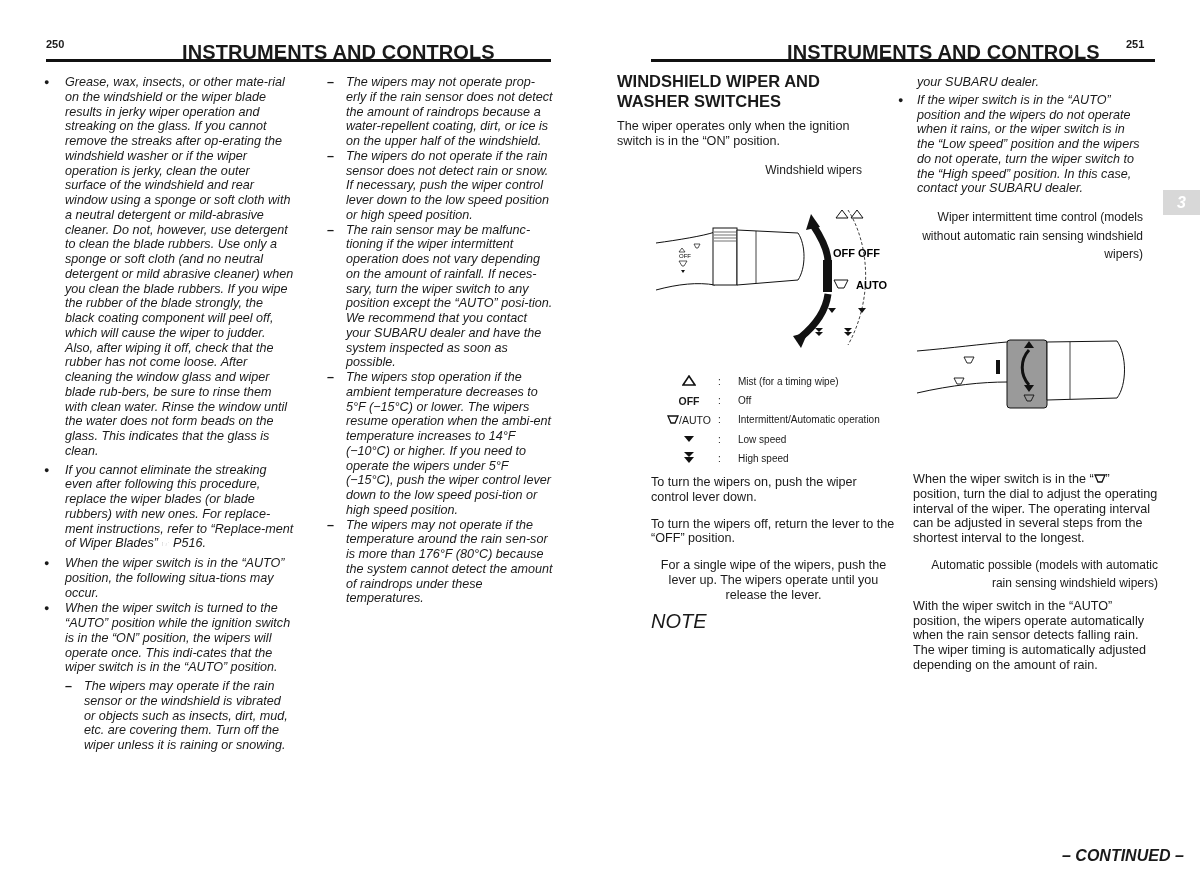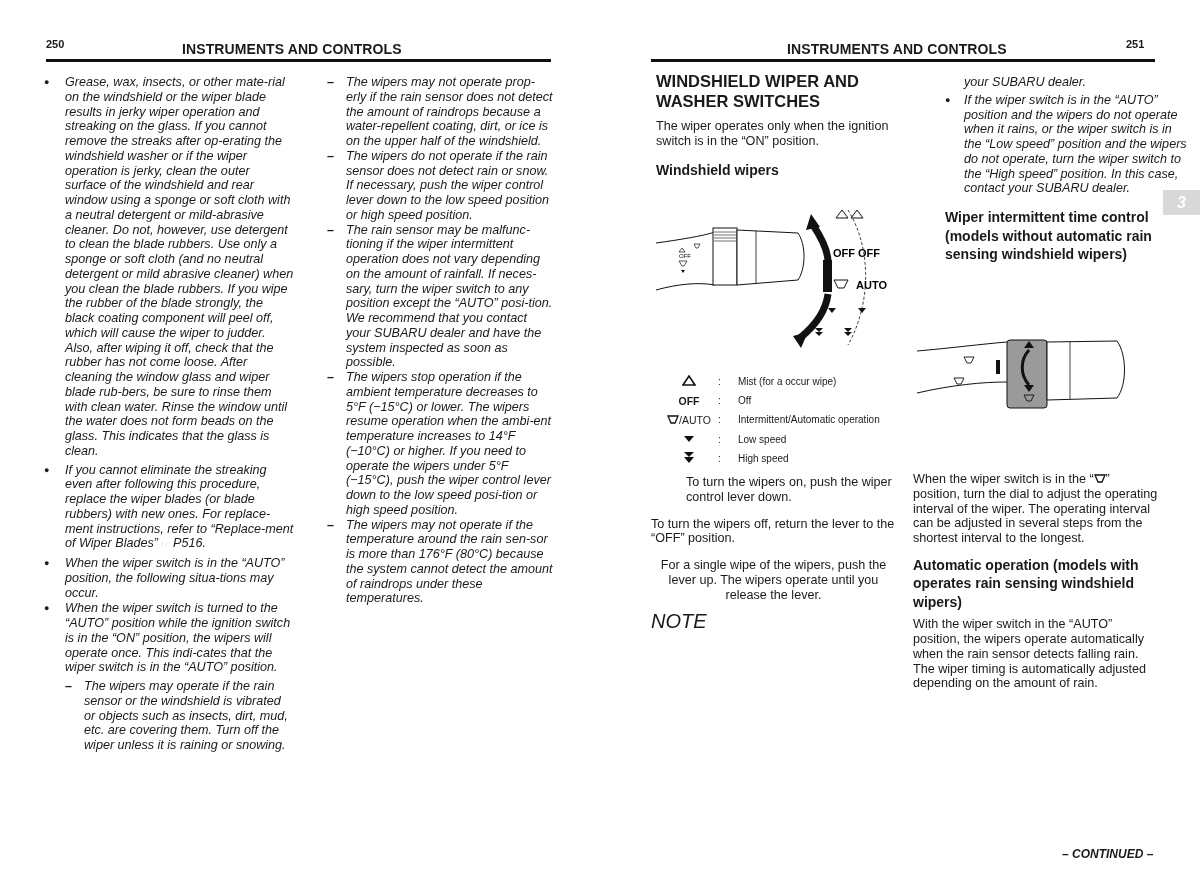--- a/index.html
+++ b/index.html
@@ -1,44 +1,44 @@
 <!DOCTYPE html>
 <html><head>
 <meta charset="utf-8">
 <style>
   * { box-sizing: border-box; margin: 0; padding: 0; }
   html, body { width: 1200px; height: 896px; background: #ffffff; overflow: hidden; }
   body { font-family: "Liberation Sans", sans-serif; color: #1a1a1a; position: relative; }
 
   .page-num { position: absolute; top: 38px; font-weight: bold; font-size: 11px; }
-  .running-head { position: absolute; top: 41px; font-weight: bold; font-size: 14px; letter-spacing: 0.1px; }
+  .running-head { position: absolute; top: 41px; font-weight: bold; font-size: 20px; letter-spacing: 0.1px; }
   .head-rule { position: absolute; top: 59px; height: 3px; background: #111; }
 
   .col { position: absolute; font-size: 12.6px; line-height: 14.75px; }
   .it { font-style: italic; }
 
   .bul { position: relative; padding-left: 21px; margin-bottom: 4px; }
   .bul::before { content: "\25CF"; position: absolute; left: 0; top: 0; font-size: 9px; font-style: normal; }
   .dash { position: relative; padding-left: 19px; }
   .dash::before { content: "\2013"; position: absolute; left: 0; top: 0; font-style: normal; font-weight: bold; }
 
   .h1 { font-weight: bold; font-size: 16.5px; line-height: 20px; margin-bottom: 8px; }
-  .h2 { font-weight: bold; font-size: 14px; line-height: 18.5px; margin-bottom: 6px; }
+  .h2 { font-weight: normal; font-size: 12px; line-height: 18.5px; margin-bottom: 6px; text-align: right; }
   p.body { margin-bottom: 12px; }
   .note-head { font-style: italic; font-size: 20px; margin: 2px 0 7px 0; }
 
   .legend { position: absolute; left: 660px; top: 372px; font-size: 10px; }
   .legend-row { display: flex; align-items: center; height: 19.2px; }
   .legend-sym { width: 58px; text-align: center; font-weight: normal; font-size: 10.5px; }
   .legend-colon { width: 20px; text-align: left; }
   .legend-desc { }
 
   .tab3 { position: absolute; left: 1163px; top: 190px; width: 37px; height: 25px; background: #d8d8d8; color: #fff; font-weight: bold; font-style: italic; font-size: 16px; text-align: center; line-height: 25px; }
 
-  .continued { position: absolute; left: 1062px; top: 847px; font-weight: bold; font-style: italic; font-size: 12px; }
+  .continued { position: absolute; left: 1062px; top: 847px; font-weight: bold; font-style: italic; font-size: 16px; }
 
   .ref-icon { font-style: normal; font-size: 9px; color: #555; }
 </style>
 </head>
 <body>
 
 <div class="page-num" style="left:46px;">250</div>
 <div class="running-head" style="left:182px;">INSTRUMENTS AND CONTROLS</div>
 <div class="head-rule" style="left:46px; width:505px;"></div>
 
@@ -57,21 +57,21 @@
   <div class="dash"><span>The wipers stop operation if the ambient temperature decreases to 5°F (−15°C) or lower. The wipers resume operation when the ambi-ent temperature increases to 14°F (−10°C) or higher. If you need to operate the wipers under 5°F (−15°C), push the wiper control lever down to the low speed posi-tion or high speed position.</span></div>
   <div class="dash"><span>The wipers may not operate if the temperature around the rain sen-sor is more than 176°F (80°C) because the system cannot detect the amount of raindrops under these temperatures.</span></div>
 </div>
 
 <div class="running-head" style="left:787px;">INSTRUMENTS AND CONTROLS</div>
 <div class="page-num" style="left:1126px;">251</div>
 <div class="head-rule" style="left:651px; width:504px;"></div>
 
 <div class="tab3">3</div>
 
-<div class="col" style="left:656px; top:71px; width:245px;">
+<div class="col" style="left:617px; top:71px; width:245px;">
   <div class="h1">WINDSHIELD WIPER AND WASHER SWITCHES</div>
   <p class="body">The wiper operates only when the ignition switch is in the “ON” position.</p>
   <div class="h2">Windshield wipers</div>
 </div>
 
 <svg style="position:absolute; left:648px; top:200px;" width="262" height="148" viewBox="0 0 262 148">
 
   <path d="M8,43 C30,40 55,36 67,32 L67,85 C50,82 30,84 8,90" fill="none" stroke="#111" stroke-width="1"></path>
   <rect x="65" y="28" width="24" height="57" fill="#fff" stroke="#111" stroke-width="1"></rect>
   <line x1="66" y1="32" x2="88" y2="32" stroke="#111" stroke-width="0.6"></line>
@@ -108,21 +108,21 @@
   <polygon points="196,128 204,128 200,132" fill="#111"></polygon>
   <polygon points="196,132 204,132 200,136" fill="#111"></polygon>
 </svg>
 
 <div class="legend">
   <div class="legend-row">
     <span class="legend-sym"><svg width="14" height="11">
           <polygon points="1,10 7,1 13,10" fill="none" stroke="#111" stroke-width="1.6"></polygon>
         </svg></span>
     <span class="legend-colon">:</span>
-    <span class="legend-desc">Mist (for a occur wipe)</span>
+    <span class="legend-desc">Mist (for a timing wipe)</span>
   </div>
   <div class="legend-row">
     <span class="legend-sym" style="font-weight:bold;">OFF</span>
     <span class="legend-colon">:</span>
     <span class="legend-desc">Off</span>
   </div>
   <div class="legend-row">
     <span class="legend-sym"><svg width="12" height="9">
           <path d="M1,1 L11,1 L8,8 L4,8 Z" fill="none" stroke="#111" stroke-width="1.3"></path>
         </svg><span>/AUTO</span></span>
@@ -140,29 +140,29 @@
     <span class="legend-sym"><svg width="12" height="13">
           <polygon points="1,1 11,1 6,6" fill="#111"></polygon>
           <polygon points="1,6 11,6 6,12" fill="#111"></polygon>
         </svg></span>
     <span class="legend-colon">:</span>
     <span class="legend-desc">High speed</span>
   </div>
 </div>
 
 <div class="col" style="left:651px; top:475px; width:245px;">
-  <p class="body" style="margin-bottom:12px;margin-left:35px;">To turn the wipers on, push the wiper control lever down.</p>
+  <p class="body" style="margin-bottom:12px;">To turn the wipers on, push the wiper control lever down.</p>
   <p class="body" style="margin-bottom:12px;">To turn the wipers off, return the lever to the “OFF” position.</p>
   <p class="body" style="margin-bottom:12px;text-align:center;">For a single wipe of the wipers, push the lever up. The wipers operate until you release the lever.</p>
   <div class="note-head">NOTE</div>
   <div class="it">
   </div>
 </div>
 
-<div class="col" style="left:945px; top:75px; width:245px;">
+<div class="col" style="left:898px; top:75px; width:245px;">
   <div class="it" style="padding-left:19px; margin-bottom:3px;">your SUBARU dealer.</div>
   <div class="bul it" style="padding-left:19px; margin-bottom:12px;"><span>If the wiper switch is in the “AUTO” position and the wipers do not operate when it rains, or the wiper switch is in the “Low speed” position and the wipers do not operate, turn the wiper switch to the “High speed” position. In this case, contact your SUBARU dealer.</span></div>
   <div class="h2">Wiper intermittent time control (models without automatic rain sensing windshield wipers)</div>
 </div>
 
 <svg style="position:absolute; left:912px; top:330px;" width="220" height="90" viewBox="0 0 220 90">
   <path d="M5,21 C40,18 70,14 95,12 M5,63 C40,55 70,52 95,52" fill="none" stroke="#111" stroke-width="1"></path>
   <rect x="95" y="10" width="40" height="68" rx="3" fill="#9a9a9a" stroke="#111" stroke-width="1"></rect>
   <path d="M135,12 L205,11 C215,25 215,55 205,68 L135,70 Z" fill="#fff" stroke="#111" stroke-width="1"></path>
   <line x1="158" y1="12" x2="158" y2="69" stroke="#111" stroke-width="0.8"></line>
@@ -172,17 +172,17 @@
   <path d="M52,27 L62,27 L59,33 L55,33 Z" fill="none" stroke="#111" stroke-width="0.9"></path>
   <path d="M42,48 L52,48 L49,54 L45,54 Z" fill="none" stroke="#111" stroke-width="0.9"></path>
   <path d="M112,65 L122,65 L119,71 L115,71 Z" fill="none" stroke="#111" stroke-width="0.9"></path>
   <rect x="84" y="30" width="4" height="14" fill="#111"></rect>
 </svg>
 
 <div class="col" style="left:913px; top:472px; width:245px;">
   <p class="body" style="margin-bottom:10px;"><span>When the wiper switch is in the “</span><svg width="12" height="9" style="vertical-align:baseline;">
         <path d="M1,1 L11,1 L8,8 L4,8 Z" fill="none" stroke="#111" stroke-width="1.3"></path>
       </svg><span>” position, turn the dial to adjust the operating interval of the wiper. The operating interval can be adjusted in several steps from the shortest interval to the longest.</span></p>
-  <div class="h2">Automatic operation (models with operates rain sensing windshield wipers)</div>
+  <div class="h2">Automatic possible (models with automatic rain sensing windshield wipers)</div>
   <p class="body">With the wiper switch in the “AUTO” position, the wipers operate automatically when the rain sensor detects falling rain. The wiper timing is automatically adjusted depending on the amount of rain.</p>
 </div>
 
 <div class="continued">– CONTINUED –</div>
 
 </body></html>

